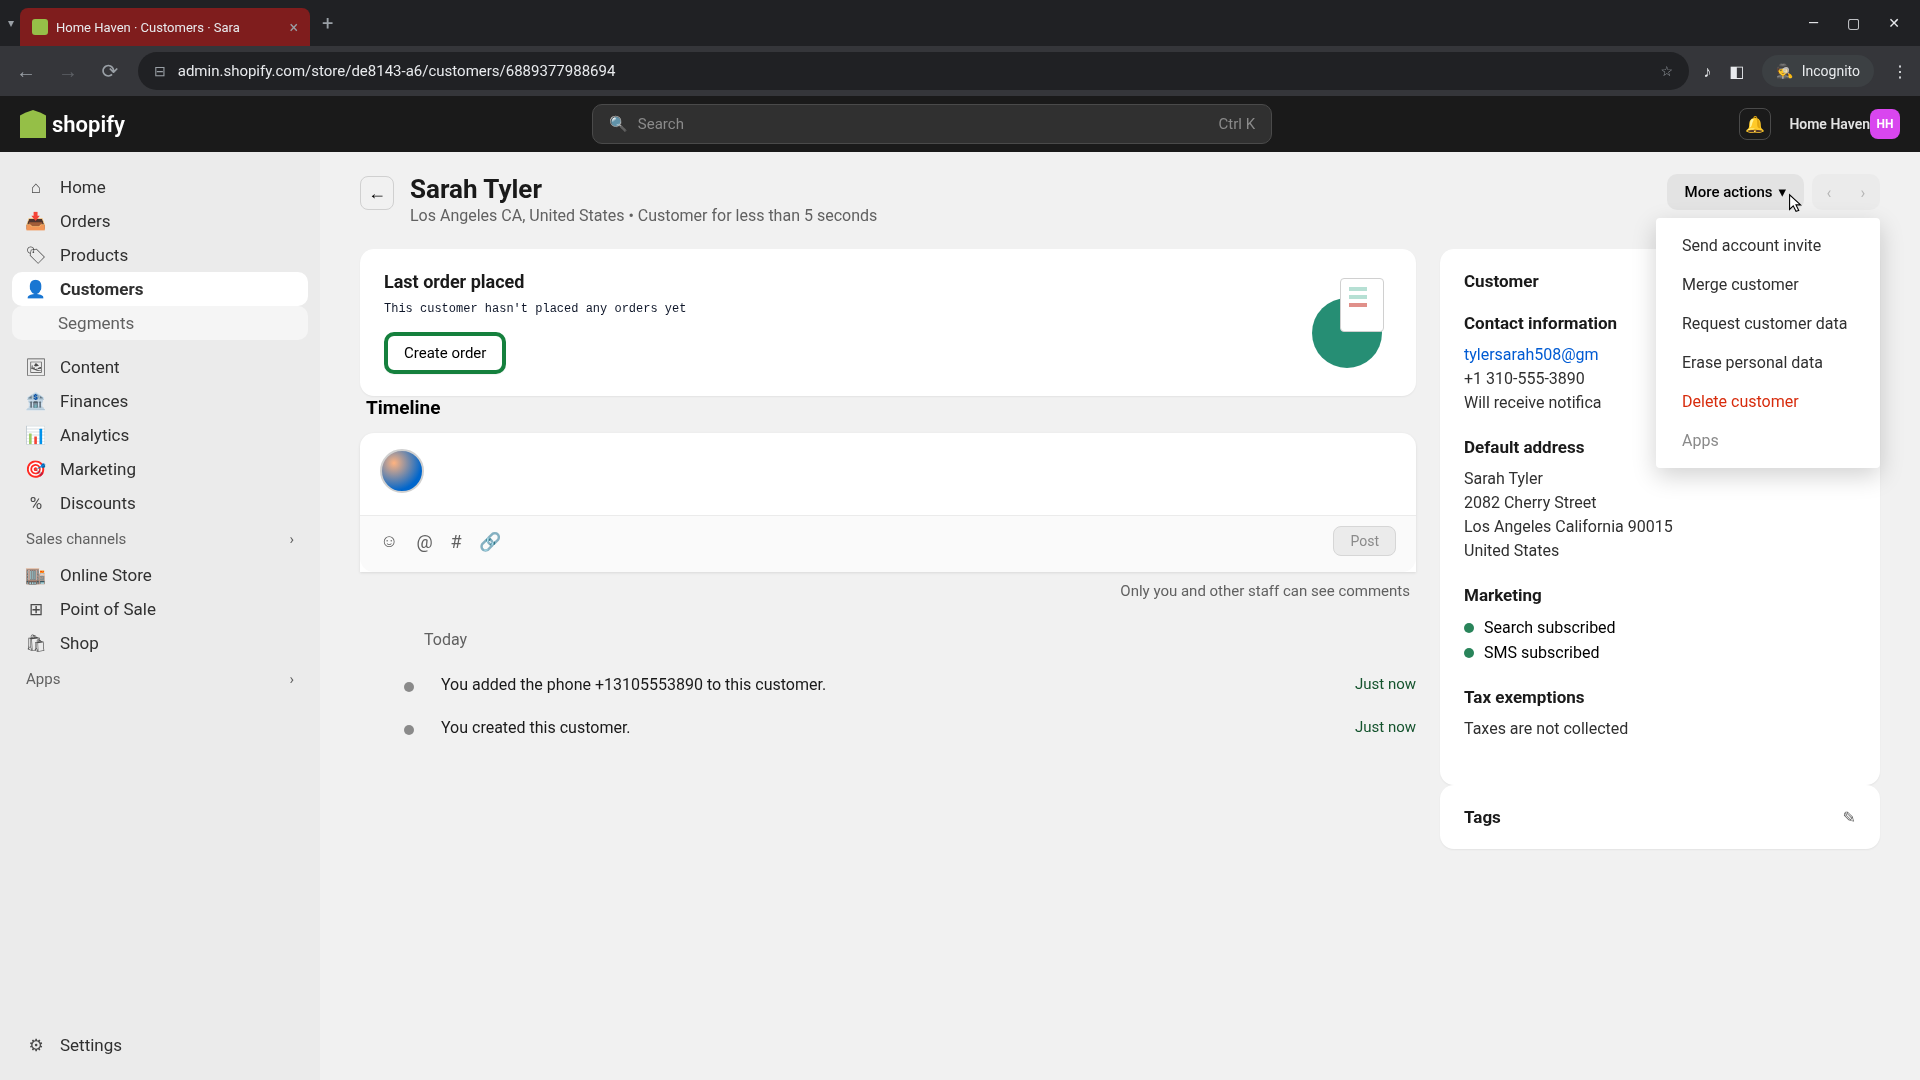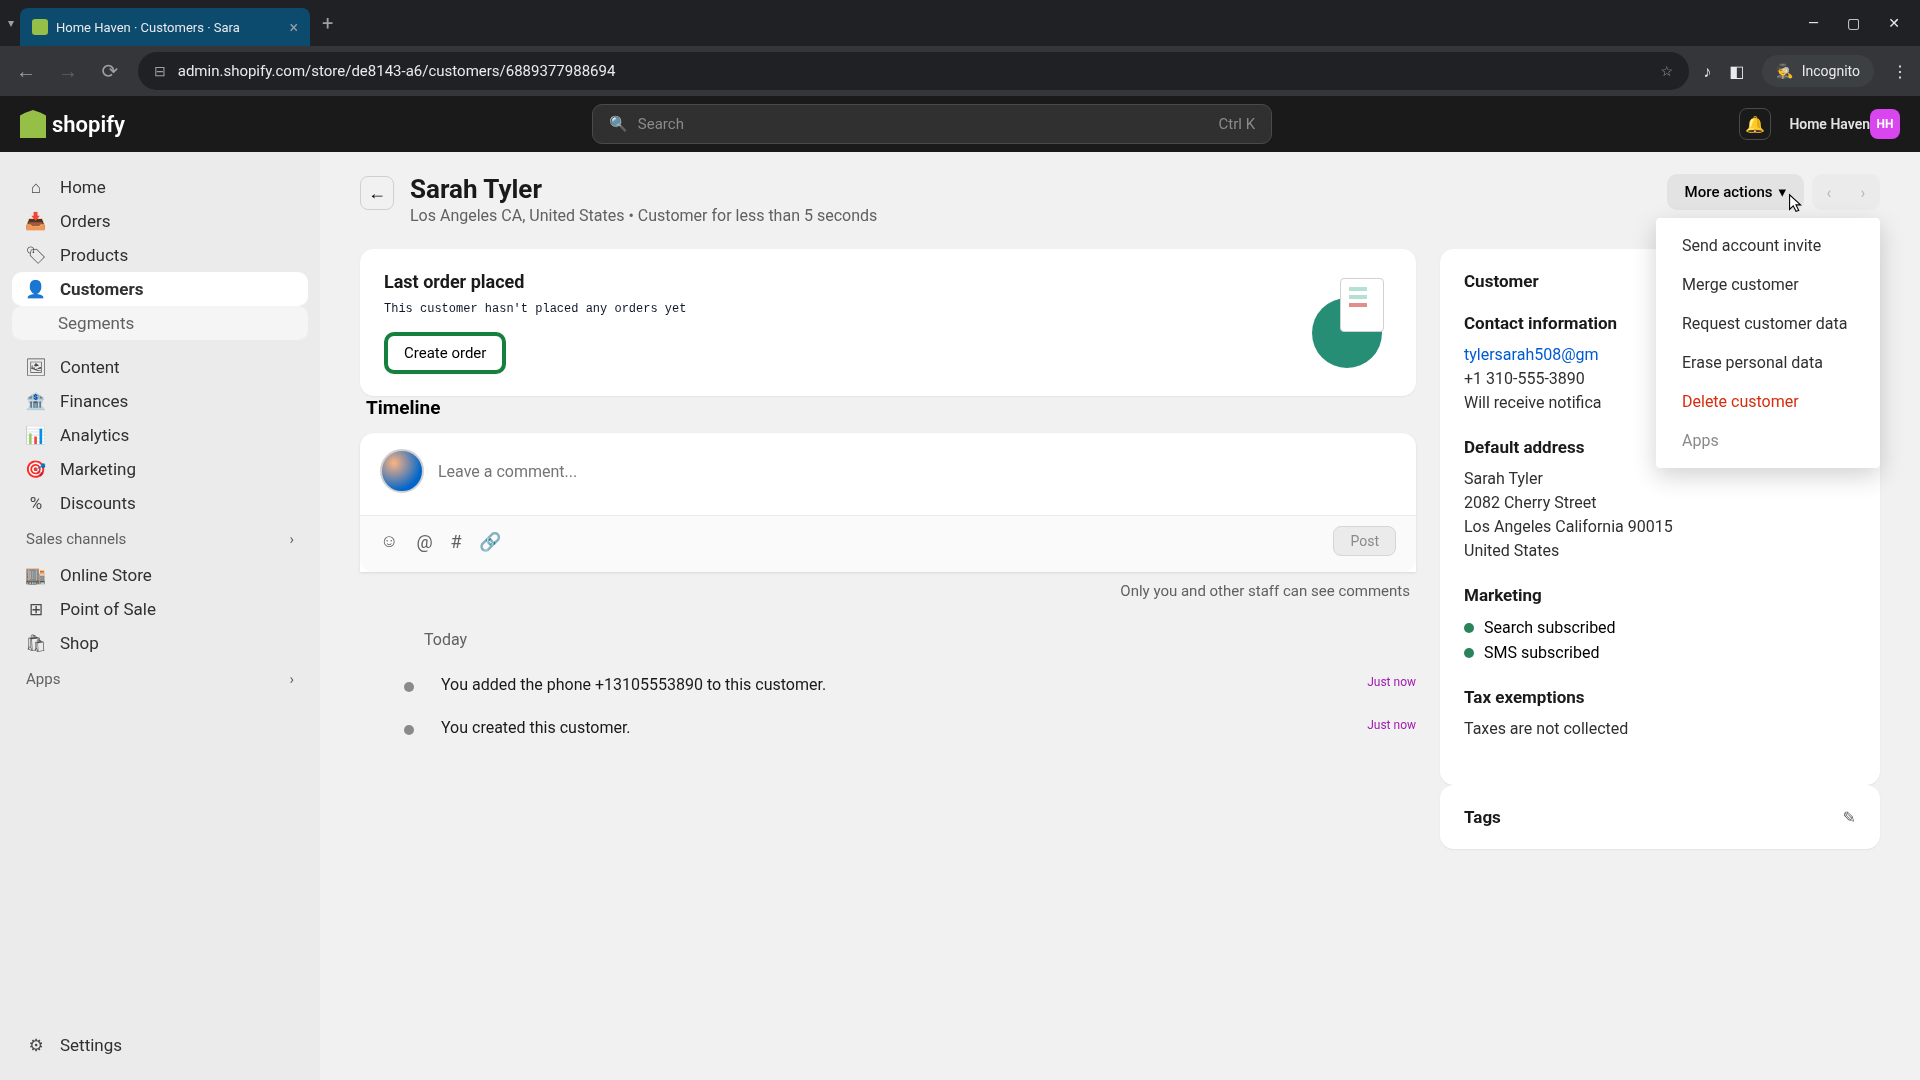--- a/index.html
+++ b/index.html
@@ -1,20 +1,20 @@
 <!DOCTYPE html>
 <html><head>
 <meta charset="utf-8">
 <style>
 * { box-sizing: border-box; margin: 0; padding: 0; font-family: -apple-system, BlinkMacSystemFont, "Segoe UI", Roboto, sans-serif; }
 body { background: #f1f1f1; width: 1920px; height: 1080px; overflow: hidden; }
 
 
 .browser-chrome { background: #202124; height: 46px; display: flex; align-items: center; padding: 0 8px; }
-.tab { background: #0c4a6e; color: #e8eaed; padding: 8px 12px; border-radius: 8px 8px 0 0; display: flex; align-items: center; gap: 8px; font-size: 13px; margin-top: 8px; height: 38px; min-width: 290px; }
+.tab { background: #7f1d1d; color: #e8eaed; padding: 8px 12px; border-radius: 8px 8px 0 0; display: flex; align-items: center; gap: 8px; font-size: 13px; margin-top: 8px; height: 38px; min-width: 290px; }
 .tab-favicon { width: 16px; height: 16px; background: #96bf48; border-radius: 3px; }
 .tab-close { margin-left: auto; color: #9aa0a6; font-size: 16px; cursor: pointer; }
 .tab-dropdown { color: #9aa0a6; margin-right: 6px; font-size: 12px; }
 .new-tab { color: #9aa0a6; font-size: 20px; padding: 0 12px; cursor: pointer; }
 .window-controls { margin-left: auto; display: flex; gap: 28px; color: #e8eaed; font-size: 14px; padding-right: 12px; }
 
 .browser-toolbar { background: #35363a; height: 50px; display: flex; align-items: center; padding: 0 12px; gap: 14px; }
 .nav-btn { color: #9aa0a6; font-size: 20px; width: 28px; text-align: center; cursor: pointer; }
 .nav-btn.disabled { opacity: 0.4; }
 .url-bar { flex: 1; background: #202124; border-radius: 20px; padding: 10px 16px; display: flex; align-items: center; gap: 12px; color: #e8eaed; font-size: 15px; }
@@ -84,21 +84,21 @@
 .comment-bottom { display:flex; align-items:center; padding: 10px 20px 16px; gap:18px; border-top:1px solid #ebebeb; margin-top:6px; background:#fafafa; border-radius:0 0 14px 14px; }
 .comment-icon { color:#616161; font-size:18px; cursor:pointer; }
 .post-btn { margin-left:auto; background:#ebebeb; color:#8a8a8a; border:1px solid #d6d6d6; padding:6px 16px; border-radius:8px; font-size:14px; }
 .comment-note { text-align:right; color:#616161; font-size:15px; padding: 10px 6px 20px; }
 
 .timeline-day { color:#616161; font-size:16px; padding: 10px 0 14px 64px; }
 .timeline-line { position:relative; }
 .timeline-item { display:flex; gap: 27px; padding: 12px 0 12px 44px; align-items:flex-start; position:relative; }
 .timeline-dot { width:10px; height:10px; background:#8a8a8a; border-radius:50%; margin-top:7px; flex-shrink:0; }
 .timeline-text { flex:1; font-size:16px; color:#1a1a1a; }
-.timeline-time { color:#a21caf; font-size:12px; }
+.timeline-time { color:#14532d; font-size:15px; }
 
 .side-section { margin-bottom: 22px; }
 .side-title { font-size: 17px; font-weight: 700; color:#1a1a1a; margin-bottom: 10px; }
 .side-text { font-size: 16px; color:#303030; line-height: 1.5; }
 .link { color: #005bd3; }
 .status-row { display:flex; align-items:center; gap:10px; font-size:16px; padding: 3px 0; }
 .status-dot { width:10px; height:10px; background:#29845a; border-radius:50%; }
 .tags-head { display:flex; justify-content:space-between; align-items:center; }
 .pencil { color:#616161; cursor:pointer; }
 
@@ -276,21 +276,20 @@
               <div class="circ"></div>
                 <div class="doc"></div>
             </div>
           </div>
         </div>
 
         <div class="timeline-title">Timeline</div>
         <div class="comment-box">
           <div class="comment-top">
             <div class="avatar"></div>
-            <input class="comment-input" placeholder="Leave a comment..." style="">
           </div>
           <div class="comment-bottom">
             <span class="comment-icon">☺</span>
             <span class="comment-icon">@</span>
             <span class="comment-icon">#</span>
             <span class="comment-icon">🔗</span>
             <button class="post-btn">Post</button>
           </div>
         </div>
         <div class="comment-note">Only you and other staff can see comments</div>

